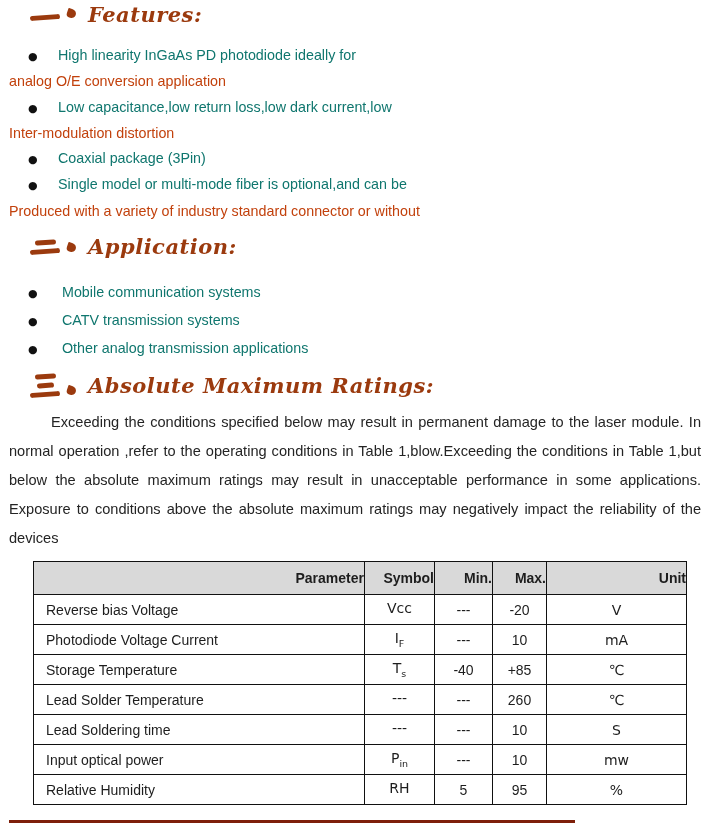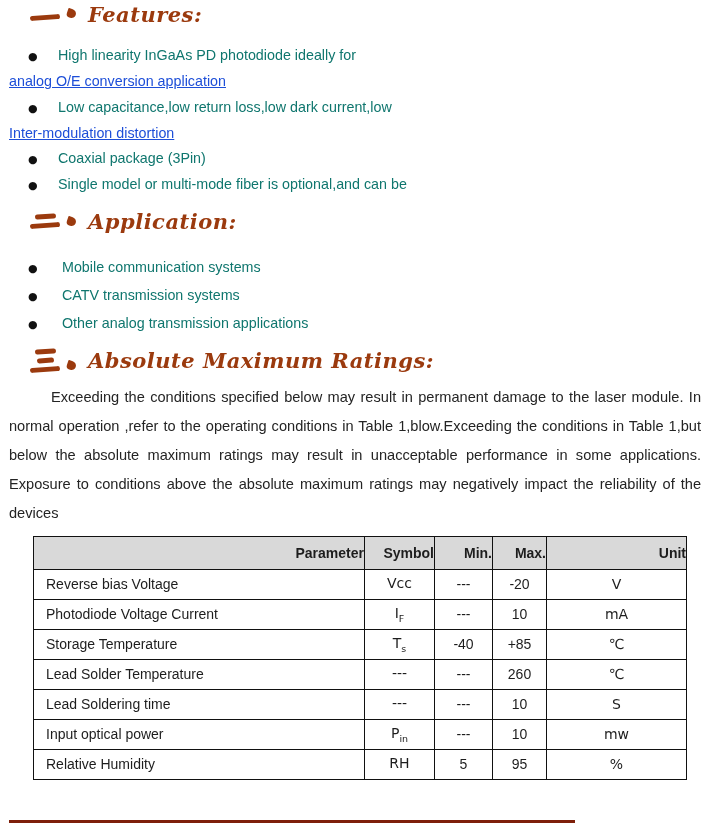--- a/index.html
+++ b/index.html
@@ -44,21 +44,21 @@
   }
 
   
   .bullet-line { display: flex; align-items: baseline; line-height: 25.3px; font-size: 14.3px; }
   .bullet-glyph {
     font-family: "DejaVu Sans", sans-serif;
     font-size: 11px; color: #111;
     margin-left: 28px; width: 30px; flex: 0 0 30px;
   }
   .bullet-text { color: #0f766e; }
-  .cont-line { margin-left: 9px; line-height: 25.3px; font-size: 14.3px; color: #1d4ed8; text-decoration: underline; }
+  .cont-line { margin-left: 9px; line-height: 25.3px; font-size: 14.3px; color: #c2410c; }
   .app-list .bullet-line { line-height: 26px; }
   .app-list .bullet-glyph { width: 34px; flex-basis: 34px; }
 
   
   .ratings-paragraph {
     margin: 6px 12px 0 9px;
     width: 692px;
     font-size: 14.6px;
     line-height: 29px;
     text-align: justify;
@@ -130,20 +130,21 @@
 
     <div class="bullet-line">
       <span class="bullet-glyph">●</span>
       <span class="bullet-text">Coaxial package (3Pin)</span>
     </div>
 
     <div class="bullet-line">
       <span class="bullet-glyph">●</span>
       <span class="bullet-text">Single model or multi-mode fiber is optional,and can be</span>
     </div>
+    <div class="cont-line">Produced with a variety of industry standard connector or without</div>
   </div>
 
   <div class="heading heading-application">
     <span class="cjk" title="二、">
       <span class="strokes">
           <span class="stroke s-short"></span>
           <span class="stroke s-long"></span>
         </span>
       <span class="cjk-comma"></span>
     </span>

